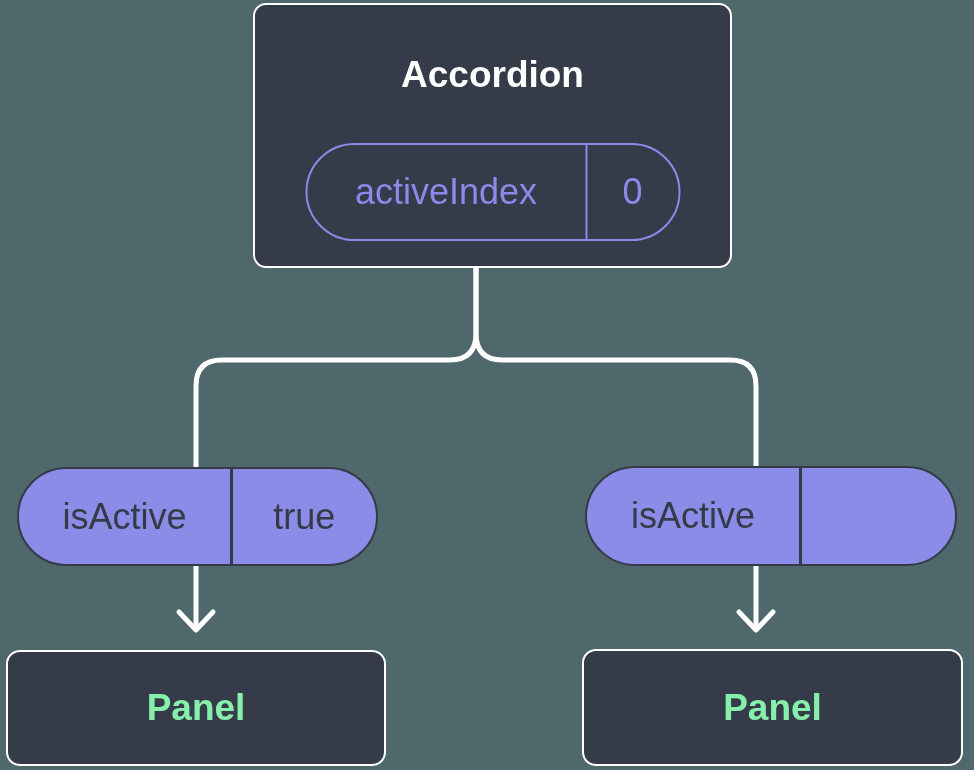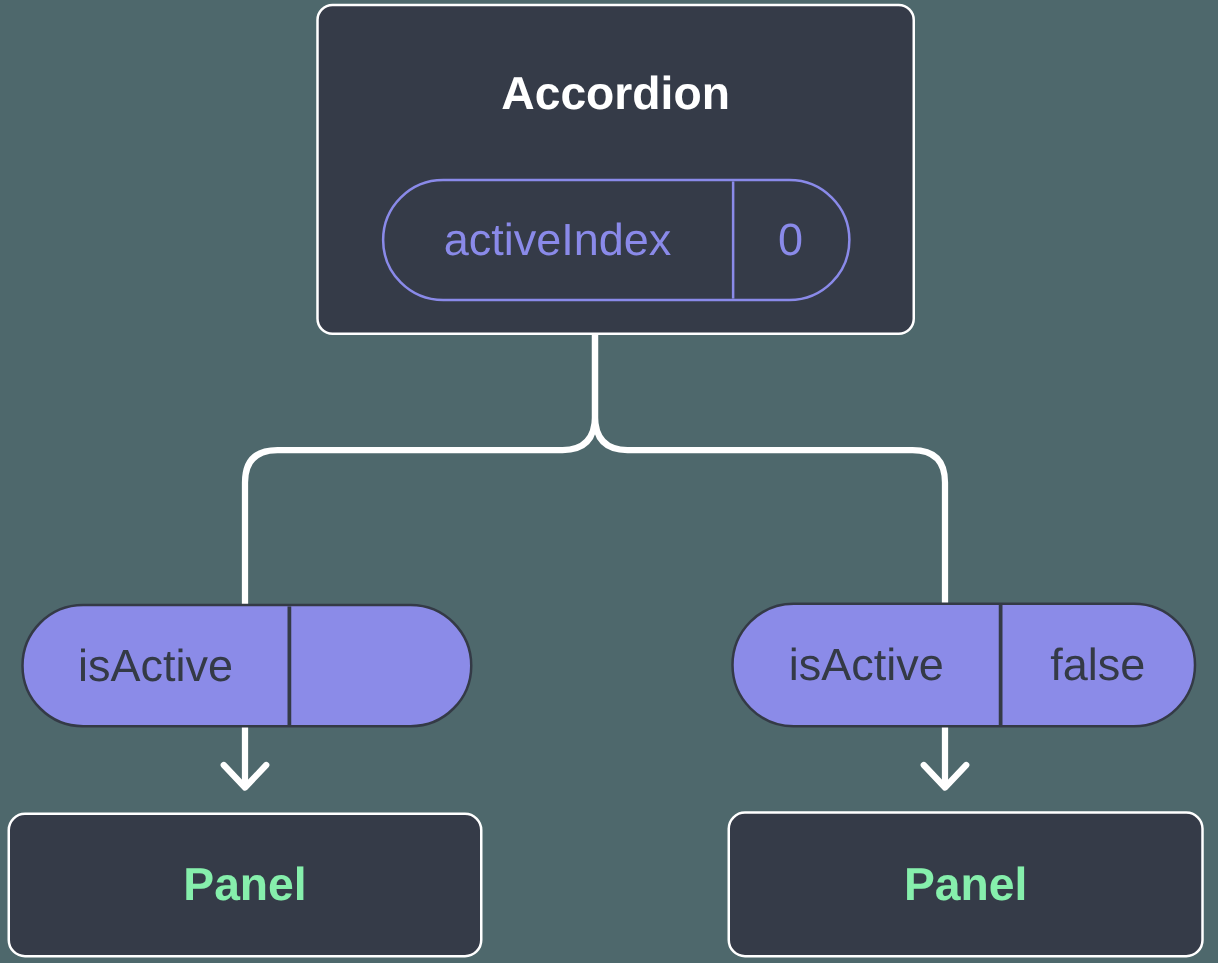--- a/index.html
+++ b/index.html
@@ -61,21 +61,20 @@
   .state-pill .pill-divider { width: 2px; height: 100%; background: #8A8AE9; }
   .prop-pill {
     position: absolute;
     display: flex;
     background: #8B8BE8;
     border: 2.5px solid #343A46;
     box-sizing: border-box;
     border-radius: 50px;
     color: #343A46;
     overflow: hidden;
-    margin-top: 16px;
   }
   .prop-pill .cell { font-weight: 500; }
   .prop-pill .pill-divider { width: 2.5px; height: 100%; background: #343A46; }
   .pill-left  { left: 17px;  top: 467px; width: 361px; height: 99px; }
   .pill-right { left: 585px; top: 466px; width: 372px; height: 100px; }
   .pill-left  .name { width: 211px; }
   .pill-right .name { width: 212px; }
   .prop-pill .value { flex: 1; }
   .panel {
     display: flex;
@@ -106,26 +105,26 @@
     <div class="state-pill">
       <div class="cell name">activeIndex</div>
       <div class="pill-divider"></div>
       <div class="cell value">0</div>
     </div>
   </div>
 
   <div class="prop-pill pill-left">
     <div class="cell name">isActive</div>
     <div class="pill-divider"></div>
+    <div class="cell value">true</div>
   </div>
 
   <div class="prop-pill pill-right">
     <div class="cell name">isActive</div>
     <div class="pill-divider"></div>
-    <div class="cell value">false</div>
   </div>
 
   <div class="box panel panel-left">
     <span>Panel</span>
   </div>
 
   <div class="box panel panel-right">
     <span>Panel</span>
   </div>
 

